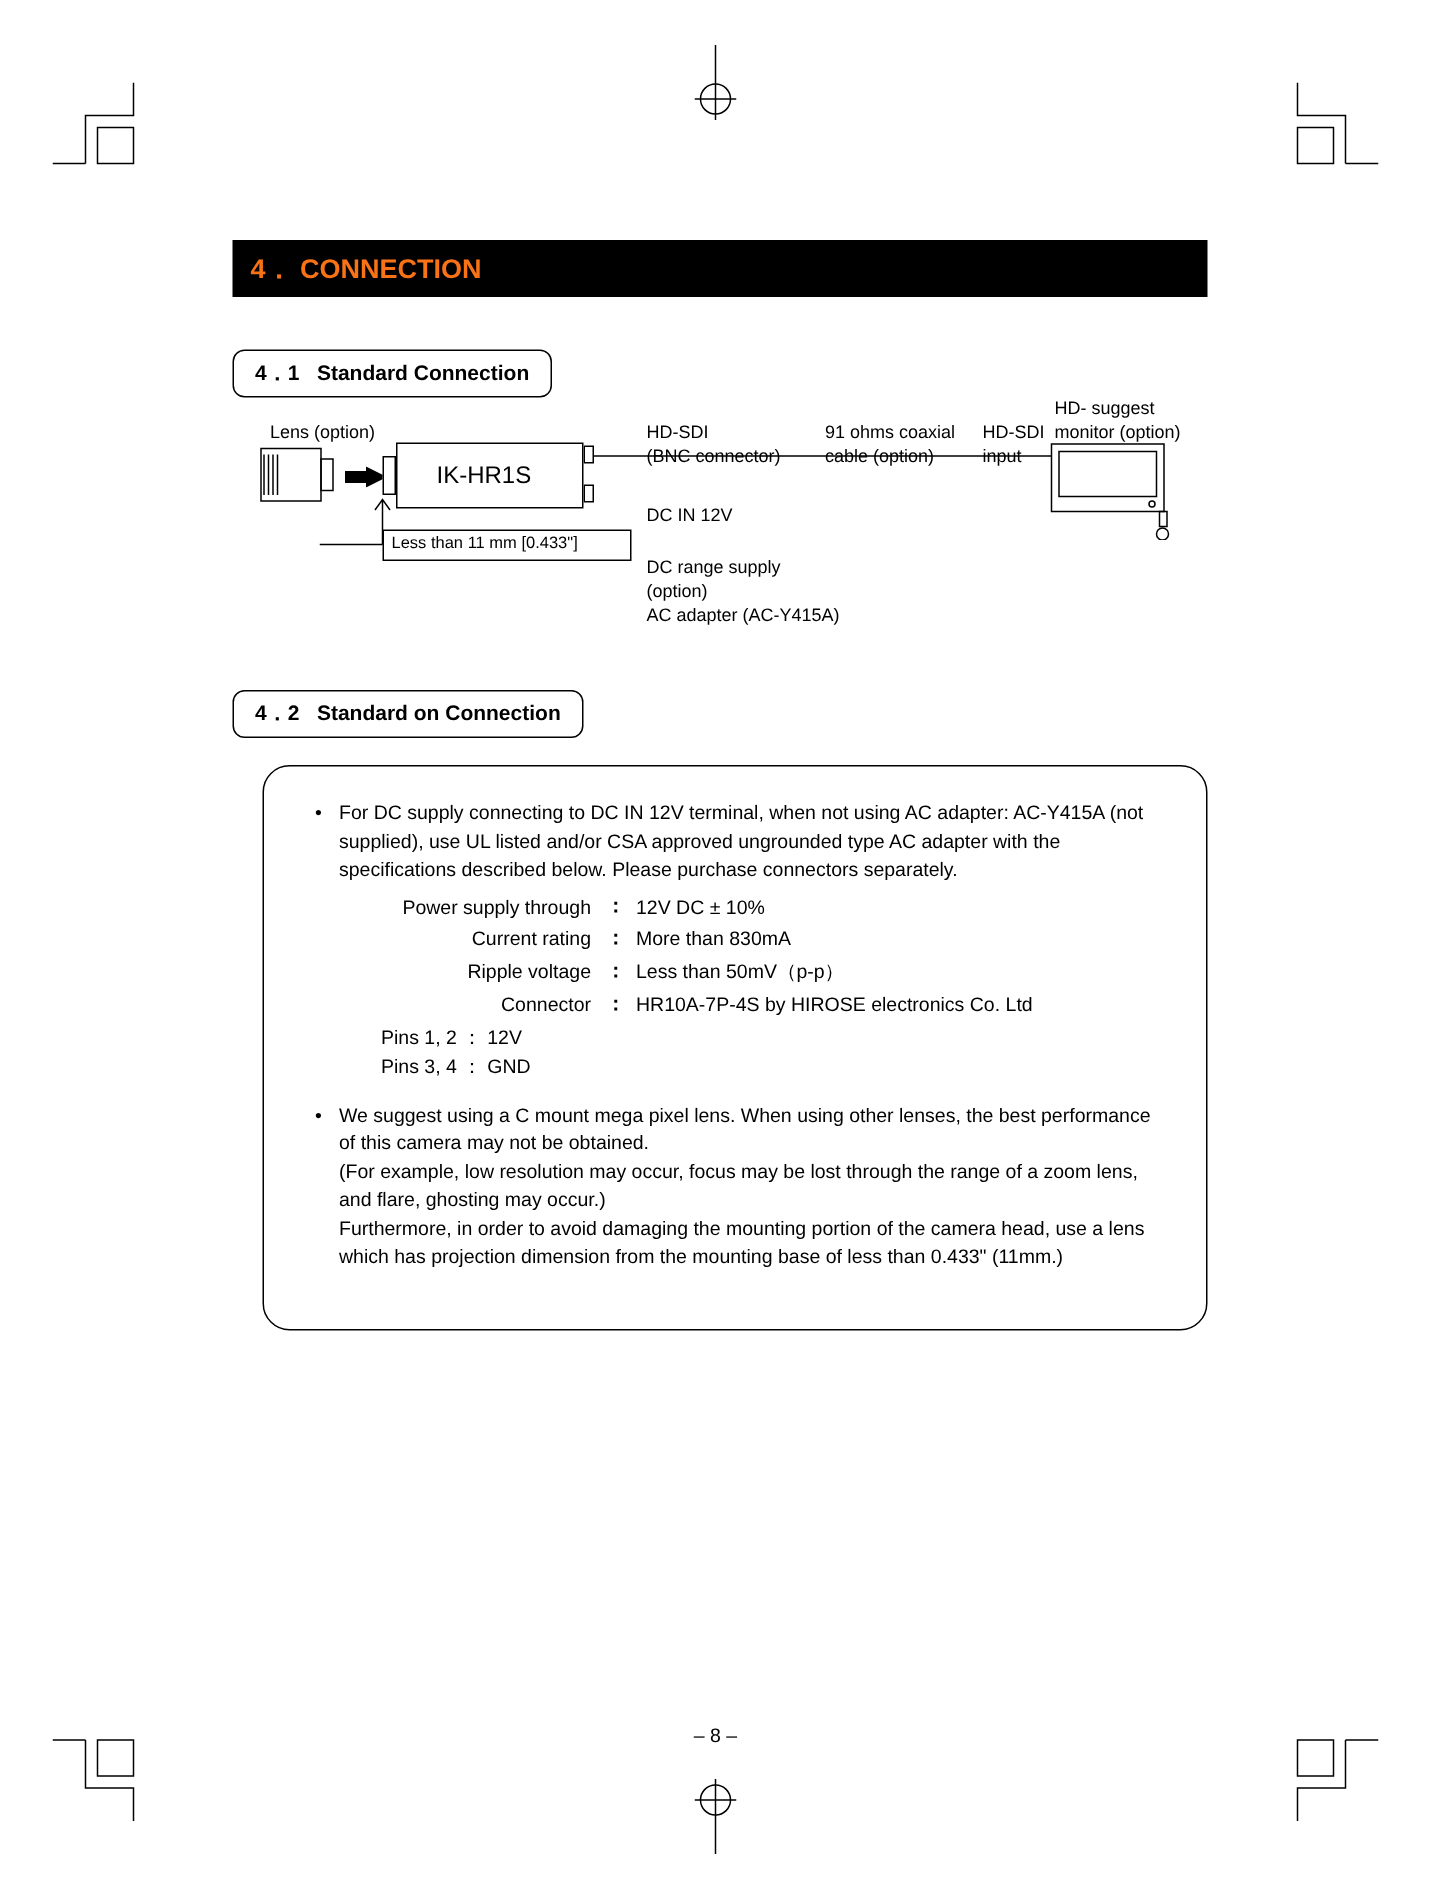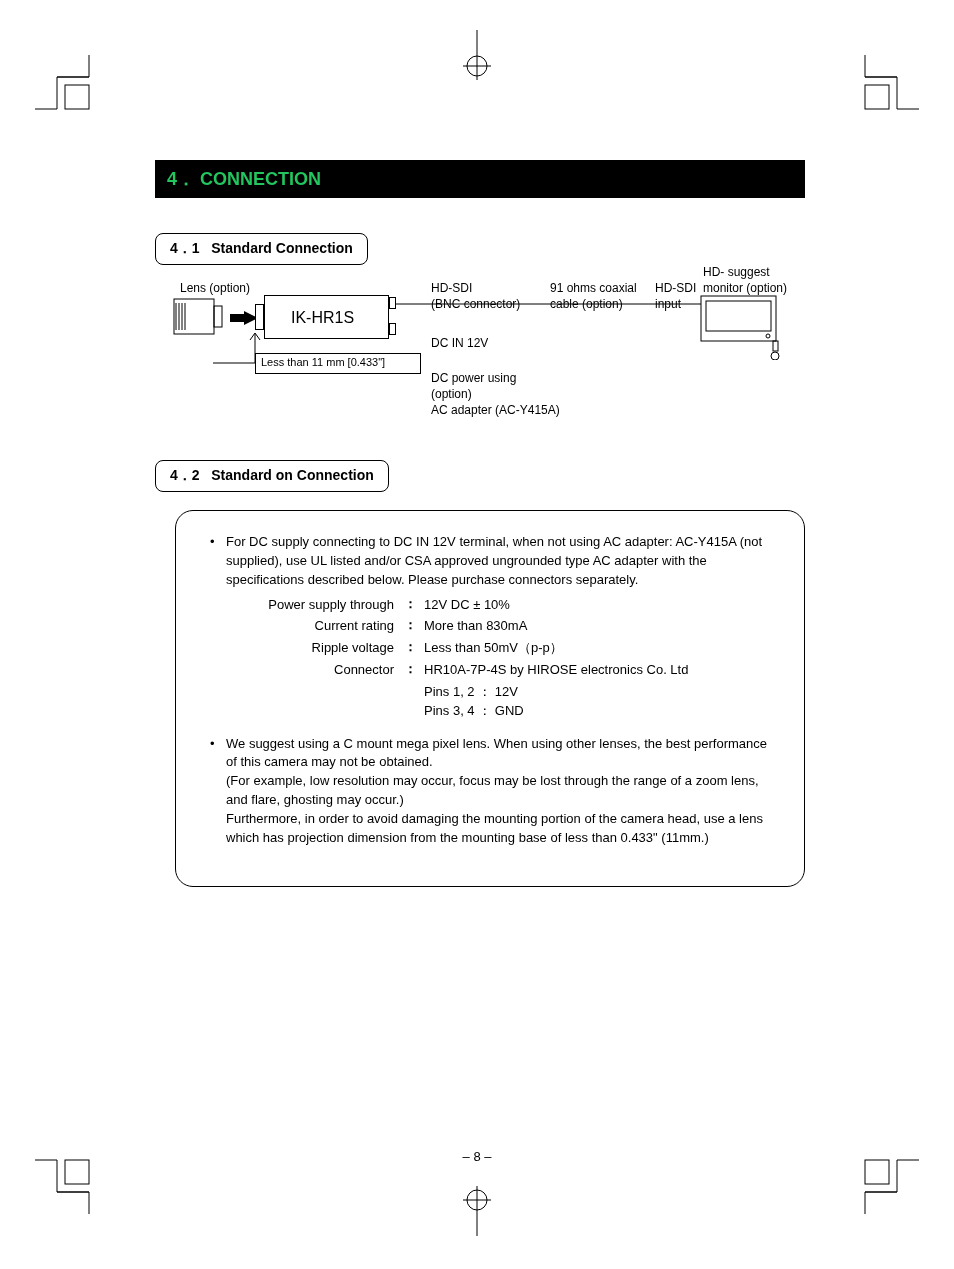--- a/index.html
+++ b/index.html
@@ -21,21 +21,21 @@
     .reg-top { position: absolute; top: 30px; left: 50%; transform: translateX(-50%); }
     .reg-bot { position: absolute; bottom: 30px; left: 50%; transform: translateX(-50%); }
     .page {
       position: absolute;
       top: 160px;
       left: 155px;
       width: 650px;
     }
     .section-heading {
       background: #000;
-      color: #22c55e;
+      color: #f97316;
       font-size: 18px;
       font-weight: bold;
       padding: 7px 12px;
     }
     .subsection-heading {
       display: inline-block;
       border: 1px solid #000;
       border-radius: 8px;
       padding: 6px 14px;
       font-size: 14px;
@@ -59,21 +59,21 @@
       line-height: 1.45;
     }
     .note-box ul { list-style: none; }
     .note-box > ul > li { position: relative; padding-left: 20px; margin-bottom: 14px; }
     .note-box > ul > li::before { content: "•"; position: absolute; left: 4px; top: 0; }
     .spec-table { margin: 6px 0 4px 28px; }
     .spec-table .row { display: flex; margin-bottom: 3px; }
     .spec-table .lab { width: 150px; text-align: right; padding-right: 10px; }
     .spec-table .col { width: 12px; text-align: center; font-family: 'Courier New', monospace; font-weight:bold; }
     .spec-table .val { padding-left: 8px; }
-    .spec-table .pins { margin-left: 170px; }
+    .spec-table .pins { }
     .page-number { position: absolute; bottom: 105px; left: 0; width: 100%; text-align: center; font-size: 13px; }
   </style>
 </head>
 <body>
 
 <div class="crop-mark tl">
   <svg width="55" height="55">
       <path d="M54 0 V22 H22 M54 22 H22 V54 M0 54 H22" stroke="#000" fill="none" stroke-width="1"></path>
       <rect x="30" y="30" width="24" height="24" fill="none" stroke="#000"></rect>
     </svg>
@@ -147,21 +147,21 @@
     <div class="box" style="top:88px; left:100px; width:166px; height:21px; font-size:11px; padding:2px 5px;">Less than 11 mm [0.433"]</div>
     <svg class="shape" style="top:63px; left:58px;" width="50" height="36">
       <path d="M0 35 H42 M42 35 V6 M37 12 L42 5 L47 12" stroke="#000" fill="none"></path>
     </svg>
 
     <div class="label" style="top:16px; left:276px;">HD-SDI</div>
     <div class="label" style="top:32px; left:276px;">(BNC connector)</div>
 
     <div class="label" style="top:71px; left:276px;">DC IN 12V</div>
 
-    <div class="label" style="top:106px; left:276px;">DC power using</div>
+    <div class="label" style="top:106px; left:276px;">DC range supply</div>
     <div class="label" style="top:122px; left:276px;">(option)</div>
     <div class="label" style="top:138px; left:276px;">AC adapter (AC-Y415A)</div>
 
     <div class="label" style="top:16px; left:395px;">91 ohms coaxial</div>
     <div class="label" style="top:32px; left:395px;">cable (option)</div>
 
     <div class="label" style="top:16px; left:500px;">HD-SDI</div>
     <div class="label" style="top:32px; left:500px;">input</div>
 
     <div class="label" style="top:0px; left:548px;">HD- suggest</div>

